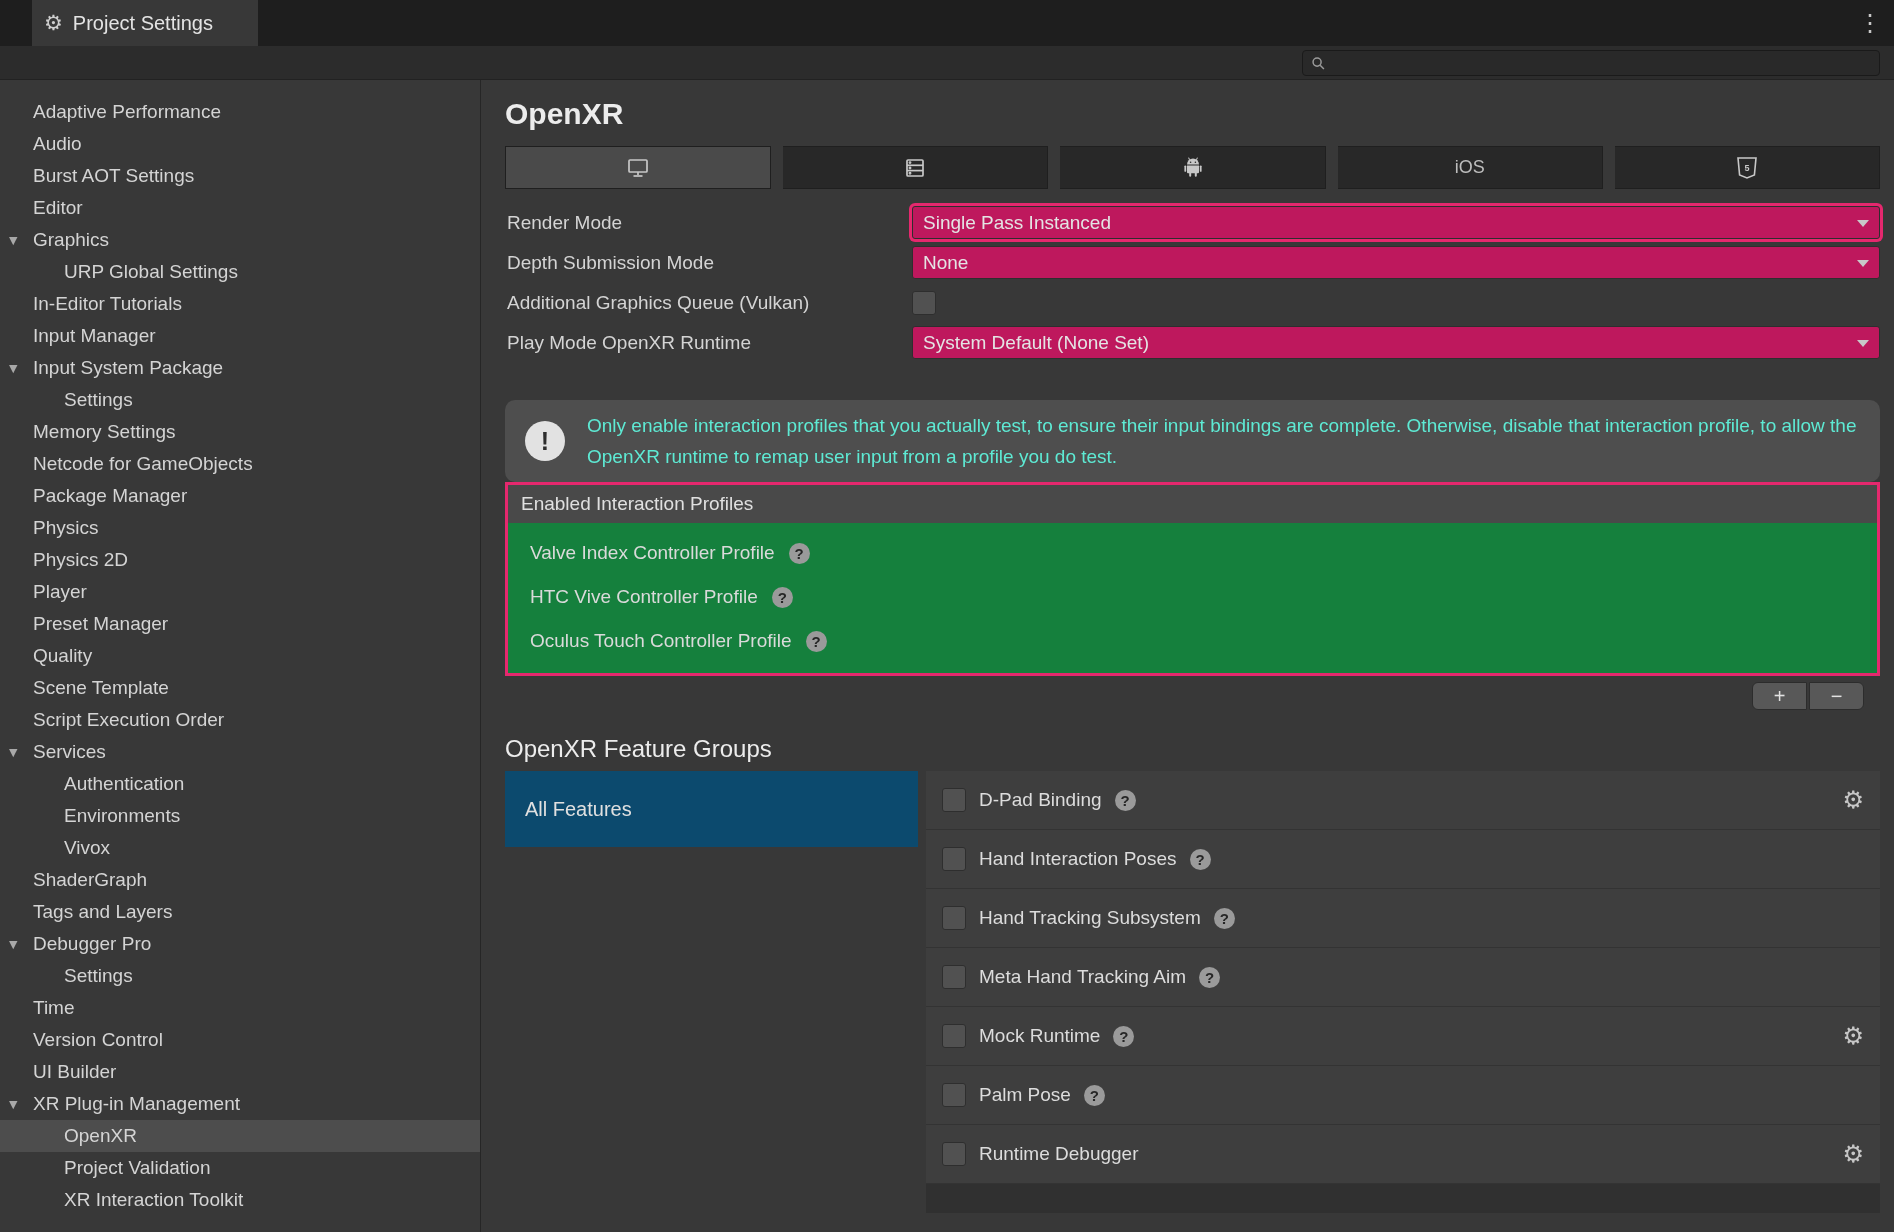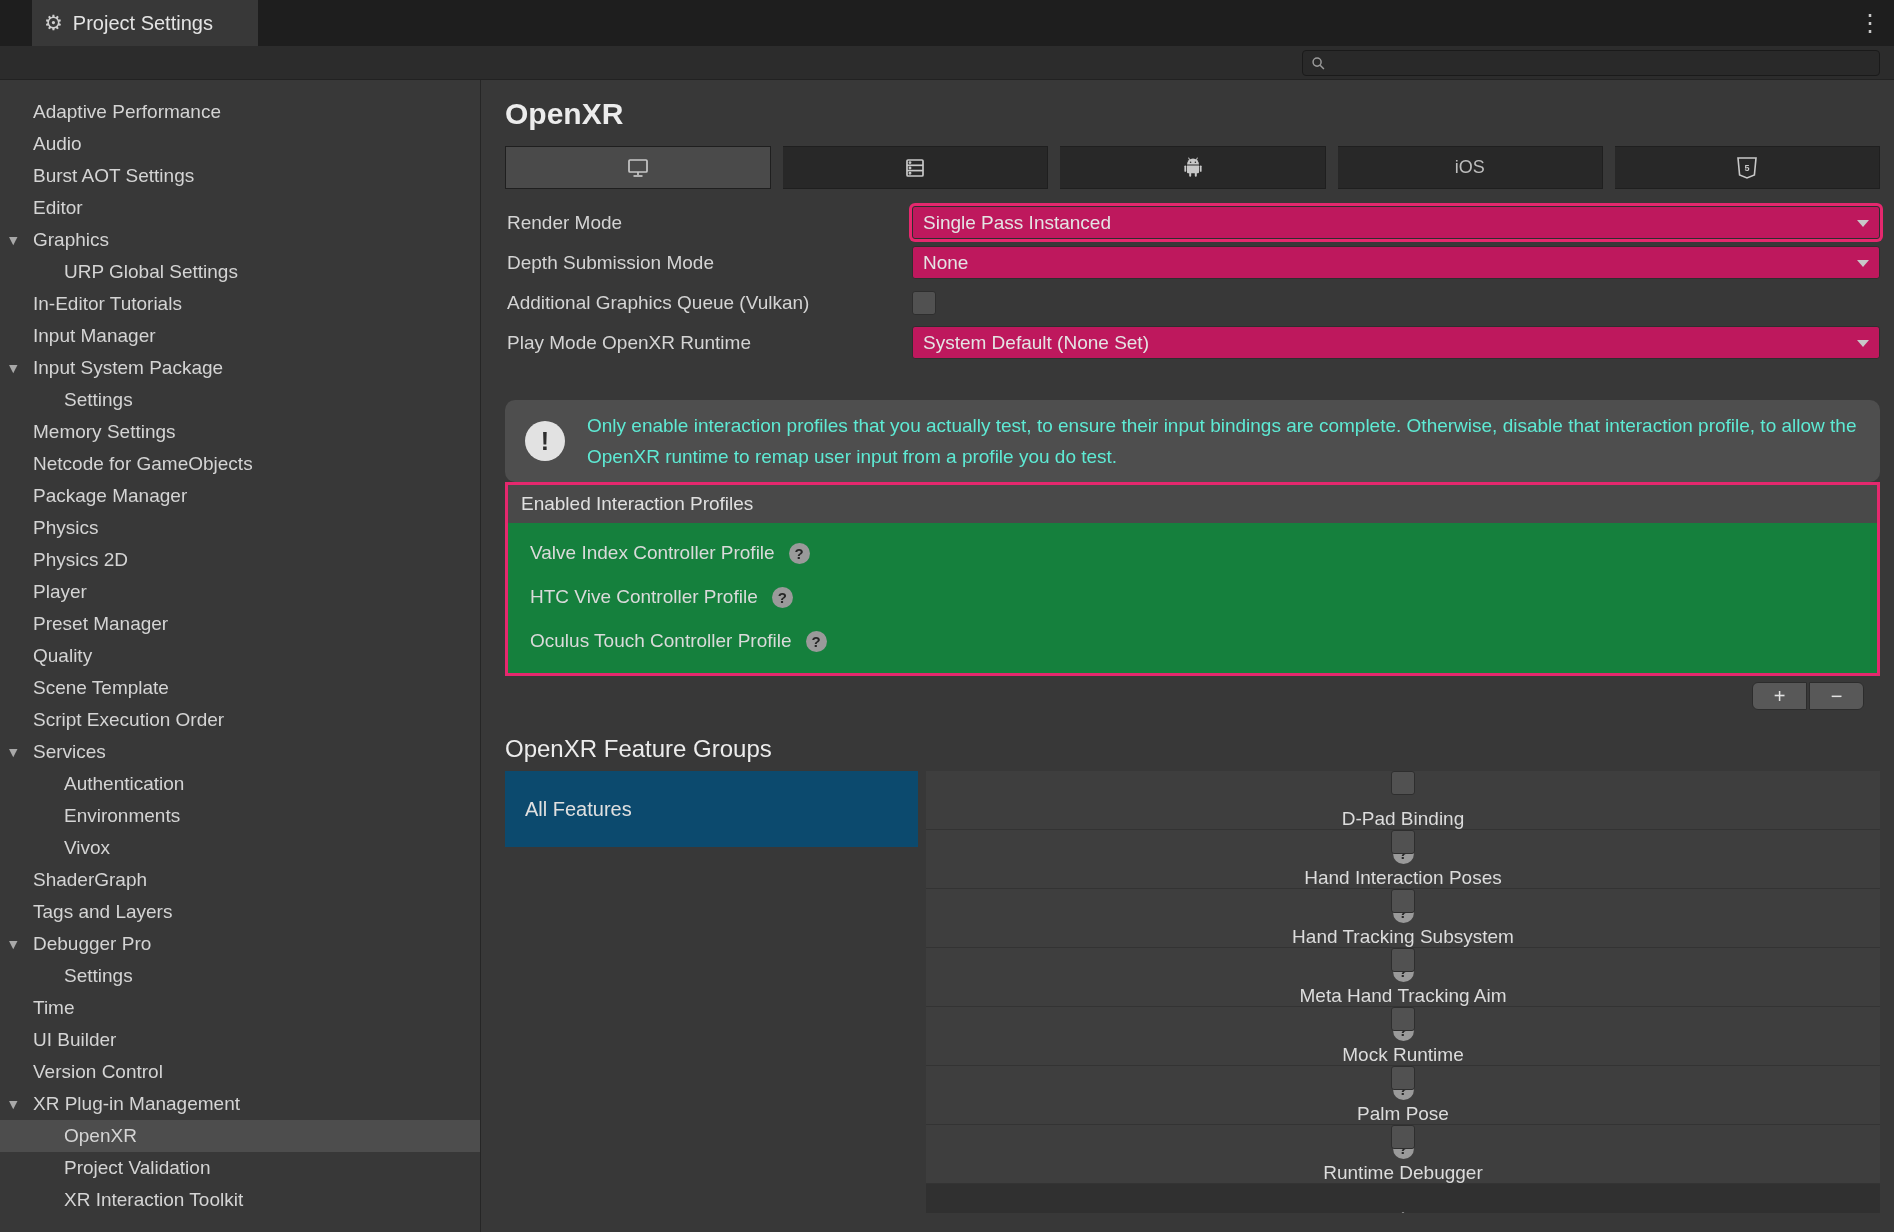--- a/index.html
+++ b/index.html
@@ -69,21 +69,21 @@
   .pm-btn:first-child { border-radius:6px 0 0 6px; }
   .pm-btn:last-child { border-radius:0 6px 6px 0; }
 
   
   .fg-title { margin-top:24px; font-size:24px; font-weight:normal; color:#ECECEC; line-height:29px; }
   .fg { display:flex; margin-top:8px; gap:8px; align-items:flex-start; height:442px; }
   .fg-left { width:413px; flex:none; }
   .fg-item { height:76px; display:flex; align-items:center; padding-left:20px; font-size:20px; color:#E0E0E0; }
   .fg-item.selected { background:#0c4a6e; }
   .fg-right { flex:1; background:#303030; height:442px; overflow:hidden; }
-  .feat-row { height:59px; background:#3E3E3E; border-bottom:1px solid #333333; display:flex; align-items:center; padding:0 16px; gap:13px;flex-direction:column; }
+  .feat-row { height:59px; background:#3E3E3E; border-bottom:1px solid #333333; display:flex; align-items:center; padding:0 16px; gap:13px; }
   .feat-label { font-size:19px; color:#DCDCDC; }
   .feat-spacer { flex:1; }
   .feat-gear { font-family:"DejaVu Sans",sans-serif; font-size:24px; color:#C6C6C6; line-height:1; }
 </style>
 </head>
 <body>
 
 <div class="window">
 
   <div class="titlebar">
@@ -193,24 +193,24 @@
           <span class="tri">▼</span>
           <span class="sb-label indent-1">Debugger Pro</span>
         </div>
         <div class="sb-row">
           <span class="sb-label indent-2">Settings</span>
         </div>
         <div class="sb-row">
           <span class="sb-label indent-1">Time</span>
         </div>
         <div class="sb-row">
+          <span class="sb-label indent-1">Version Control</span>
+        </div>
+        <div class="sb-row">
           <span class="sb-label indent-1">UI Builder</span>
-        </div>
-        <div class="sb-row">
-          <span class="sb-label indent-1">Version Control</span>
         </div>
         <div class="sb-row">
           <span class="tri">▼</span>
           <span class="sb-label indent-1">XR Plug-in Management</span>
         </div>
         <div class="sb-row selected">
           <span class="sb-label indent-2">OpenXR</span>
         </div>
         <div class="sb-row">
           <span class="sb-label indent-2">Project Validation</span>

